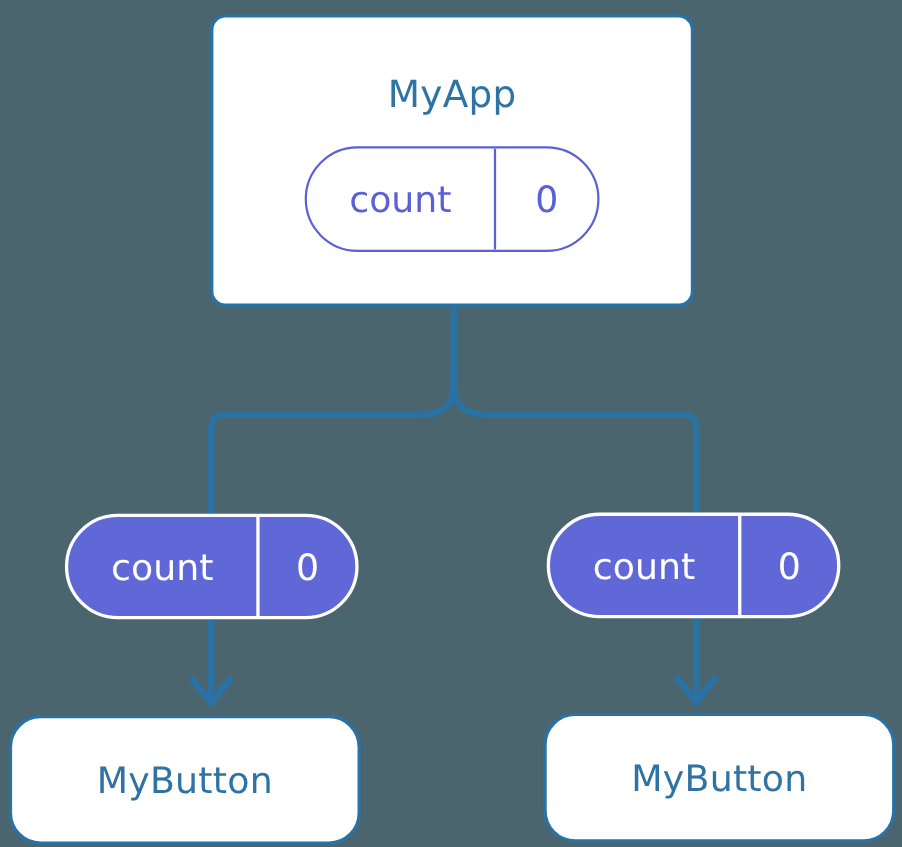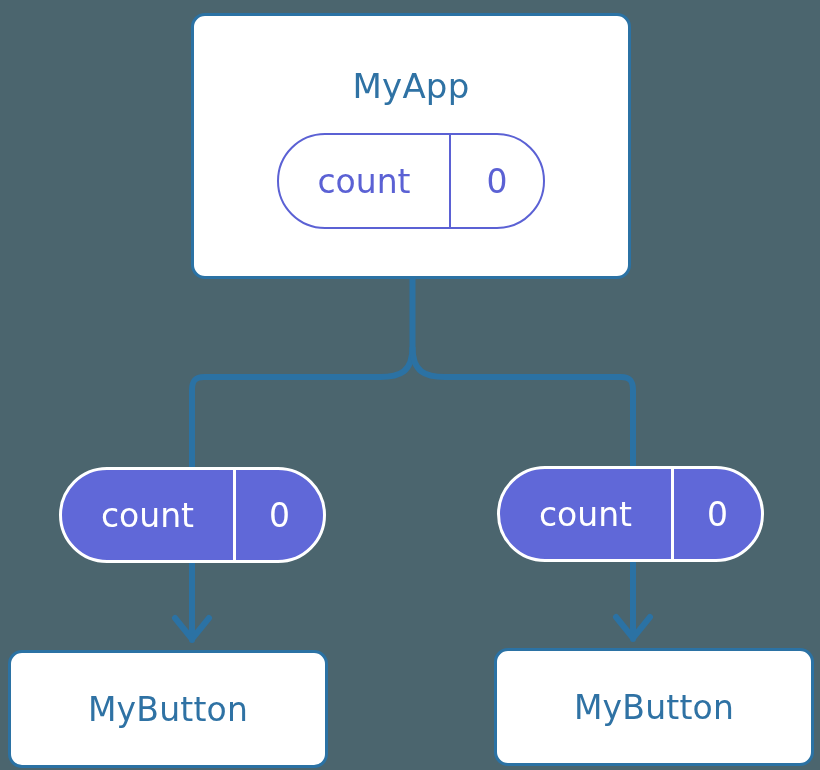--- a/index.html
+++ b/index.html
@@ -50,20 +50,21 @@
     height: 266px;
   }
   #box-myapp .component-title {
     margin-top: 50px;
   }
   .box-mybutton {
     height: 118px;
     display: flex;
     align-items: center;
     justify-content: center;
+    border-radius: 29px;
   }
   .box-mybutton .component-title {
     font-size: 33px;
   }
   #box-mybutton-left {
     left: 8px;
     top: 650px;
     width: 320px;
   }
   #box-mybutton-right {

